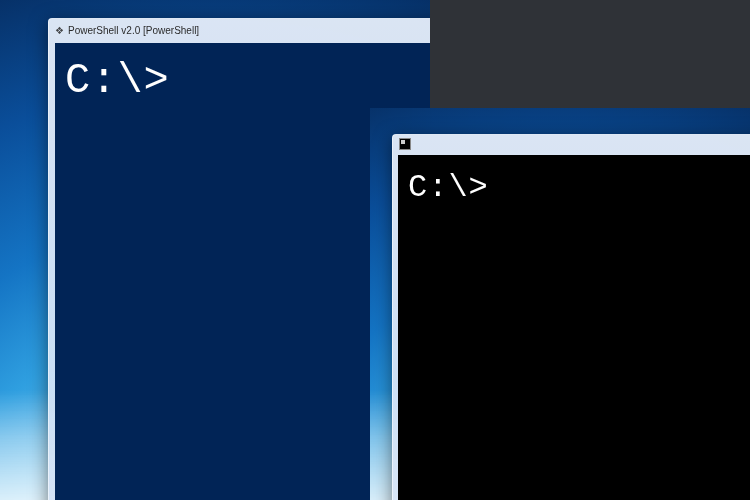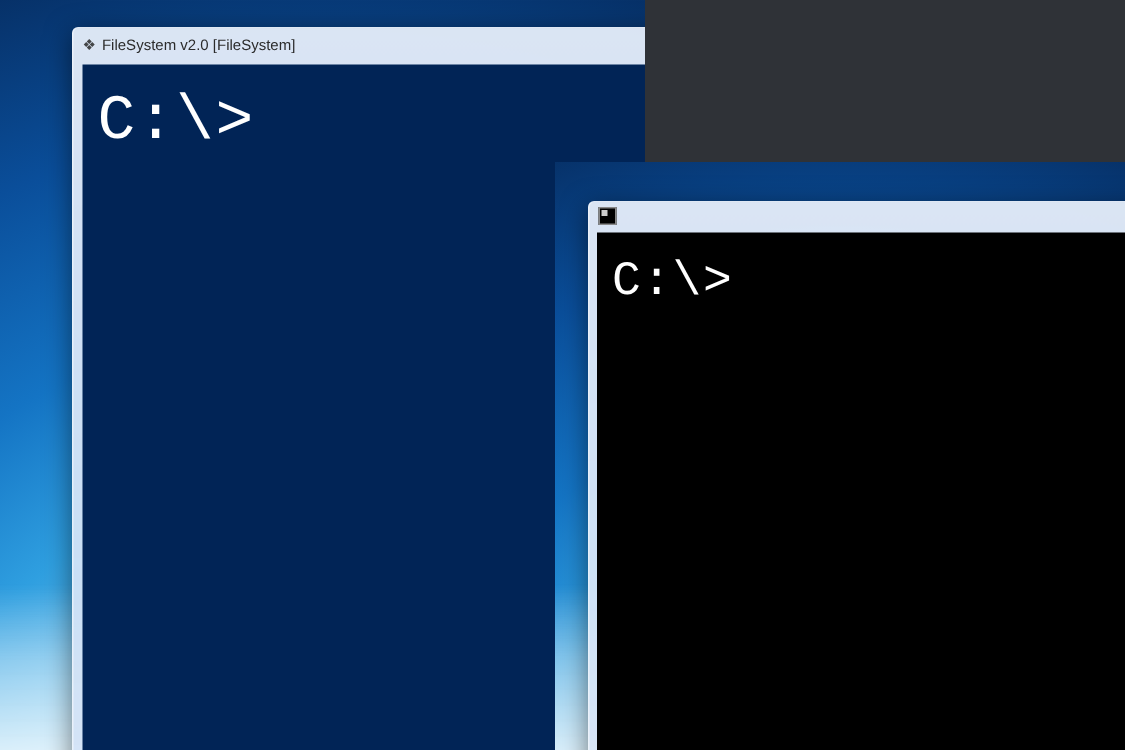--- a/index.html
+++ b/index.html
@@ -28,21 +28,21 @@
 </head>
 <body>
 
 <div class="stage">
 
   <div class="desktop-a">
     <div class="wallpaper"></div>
     <div class="win">
       <div class="titlebar">
         <span class="icon">❖</span>
-        <span class="title-text">FileSystem v2.0 [FileSystem]</span>
+        <span class="title-text">PowerShell v2.0 [PowerShell]</span>
         <span class="title-spacer"></span>
 
       </div>
       <div class="client">
         <div class="ps-pane">
           <span>C:\&gt;</span>
         </div>
       </div>
     </div>
   </div>

